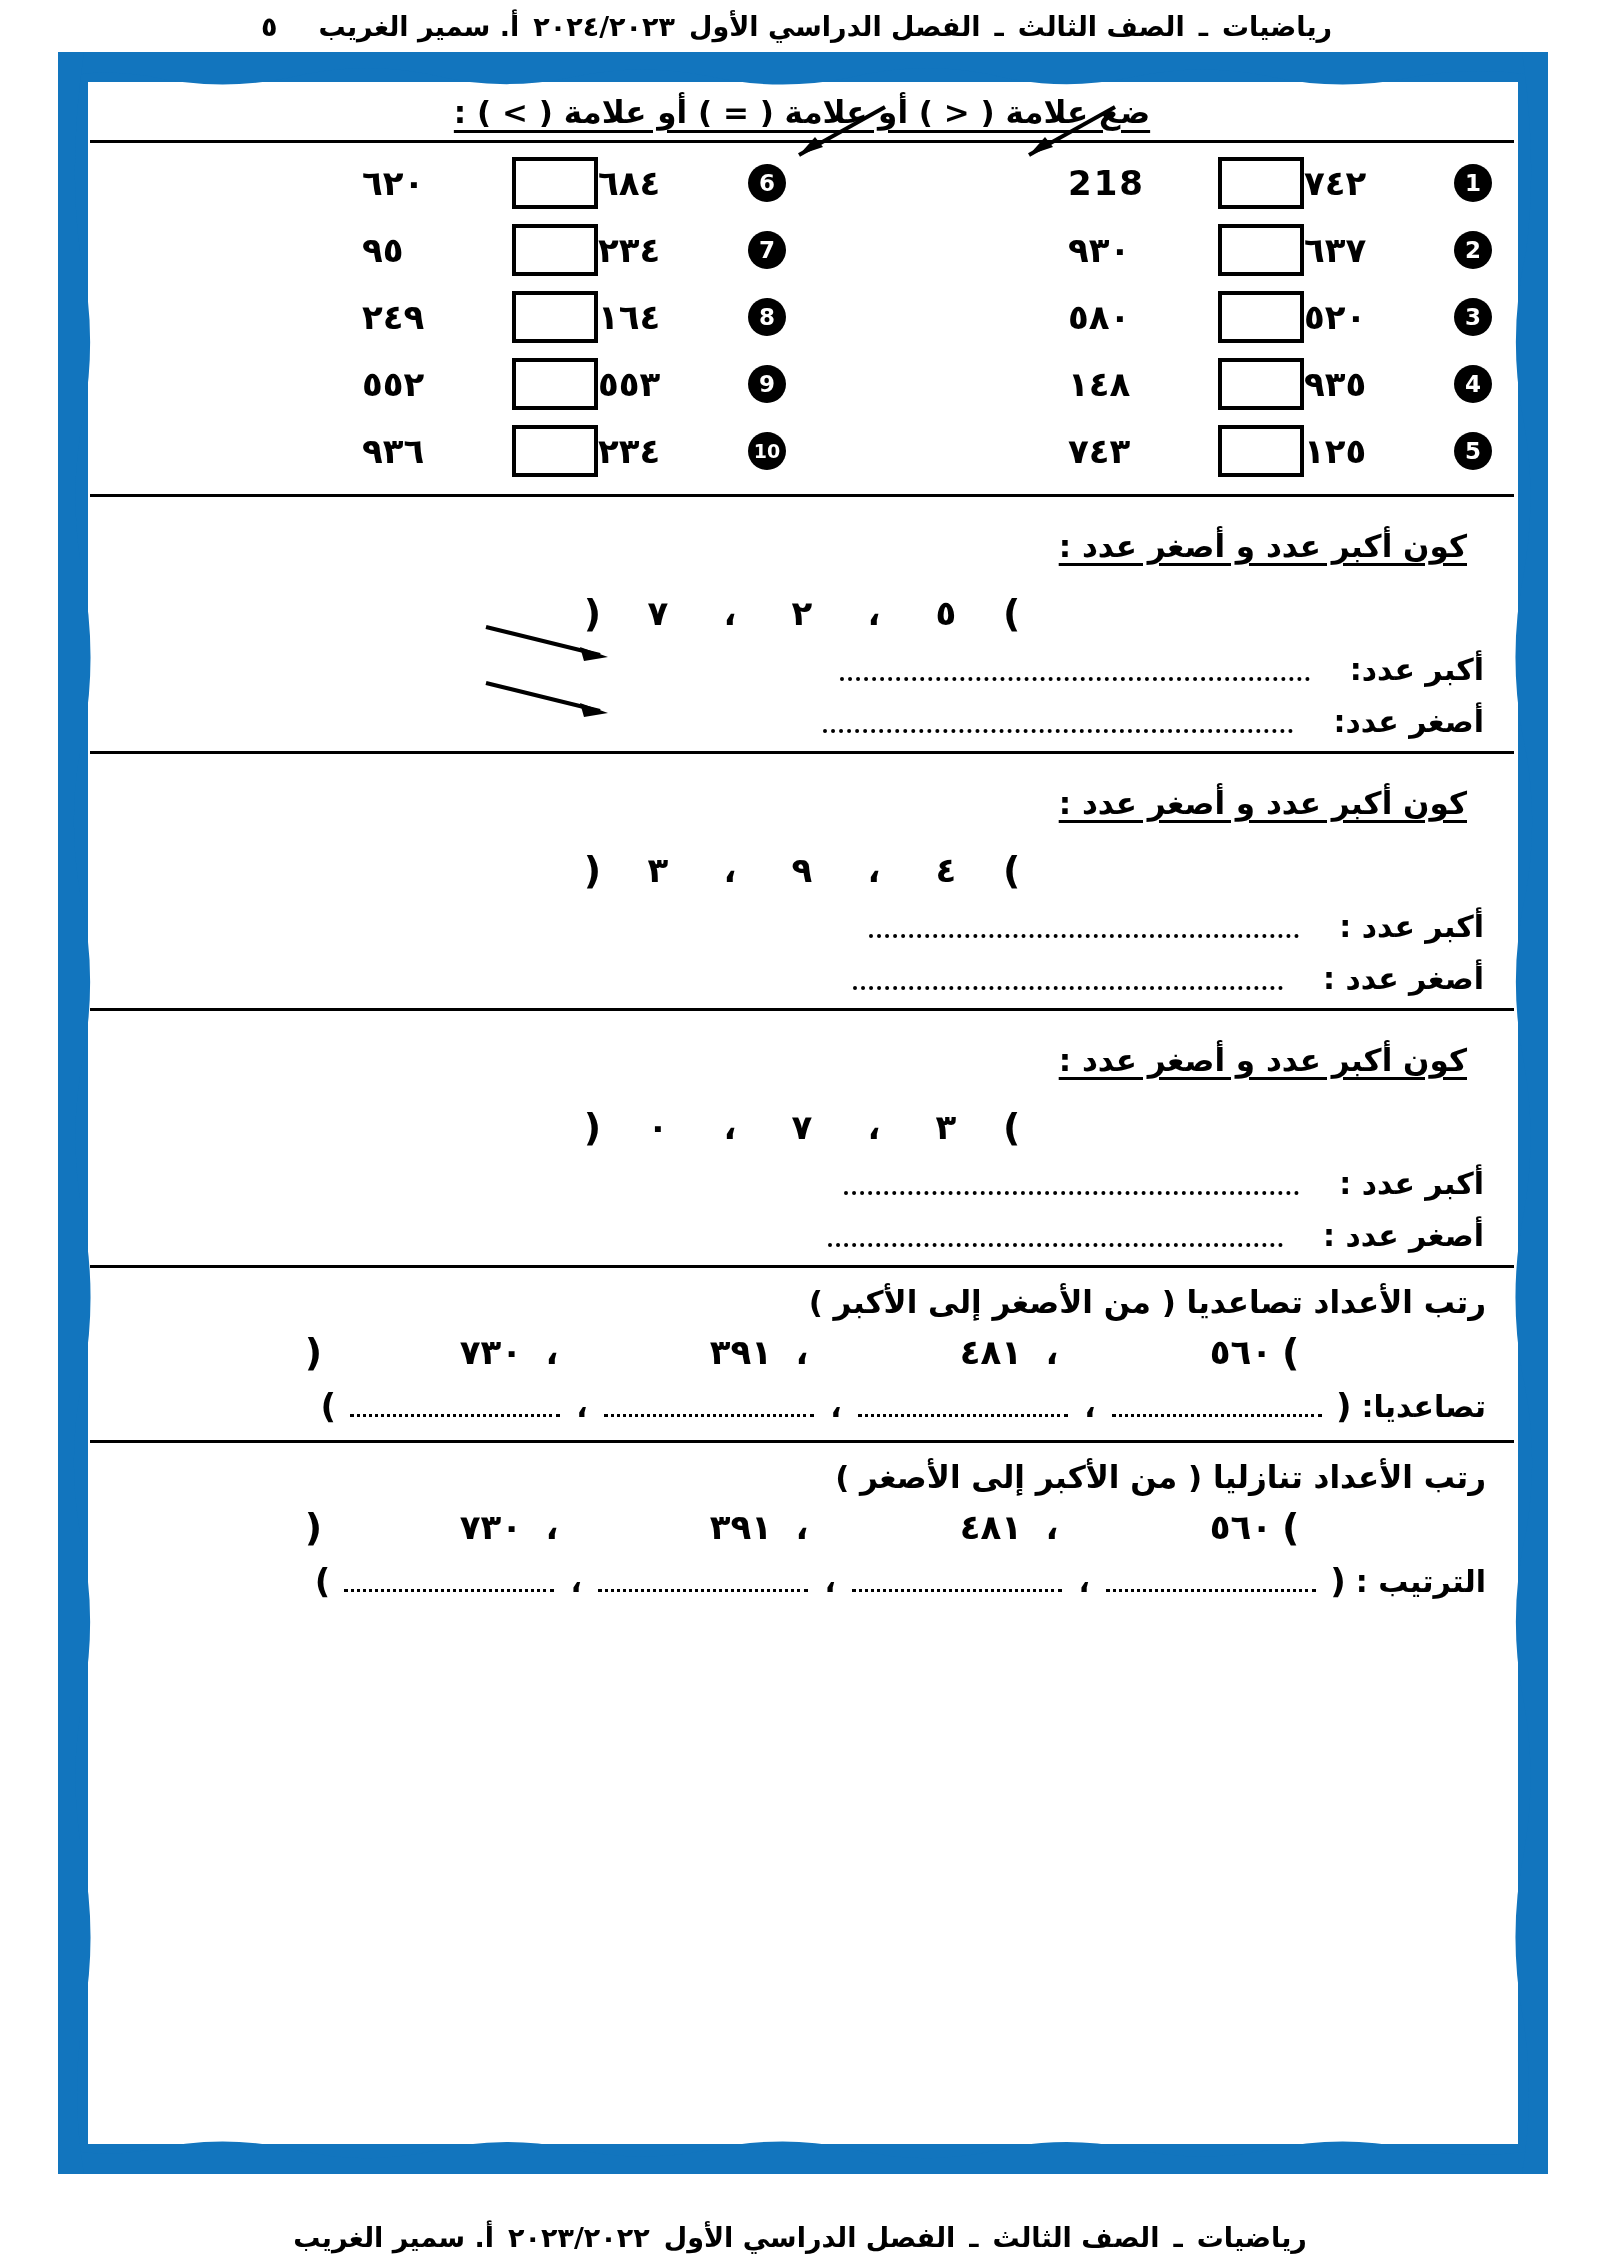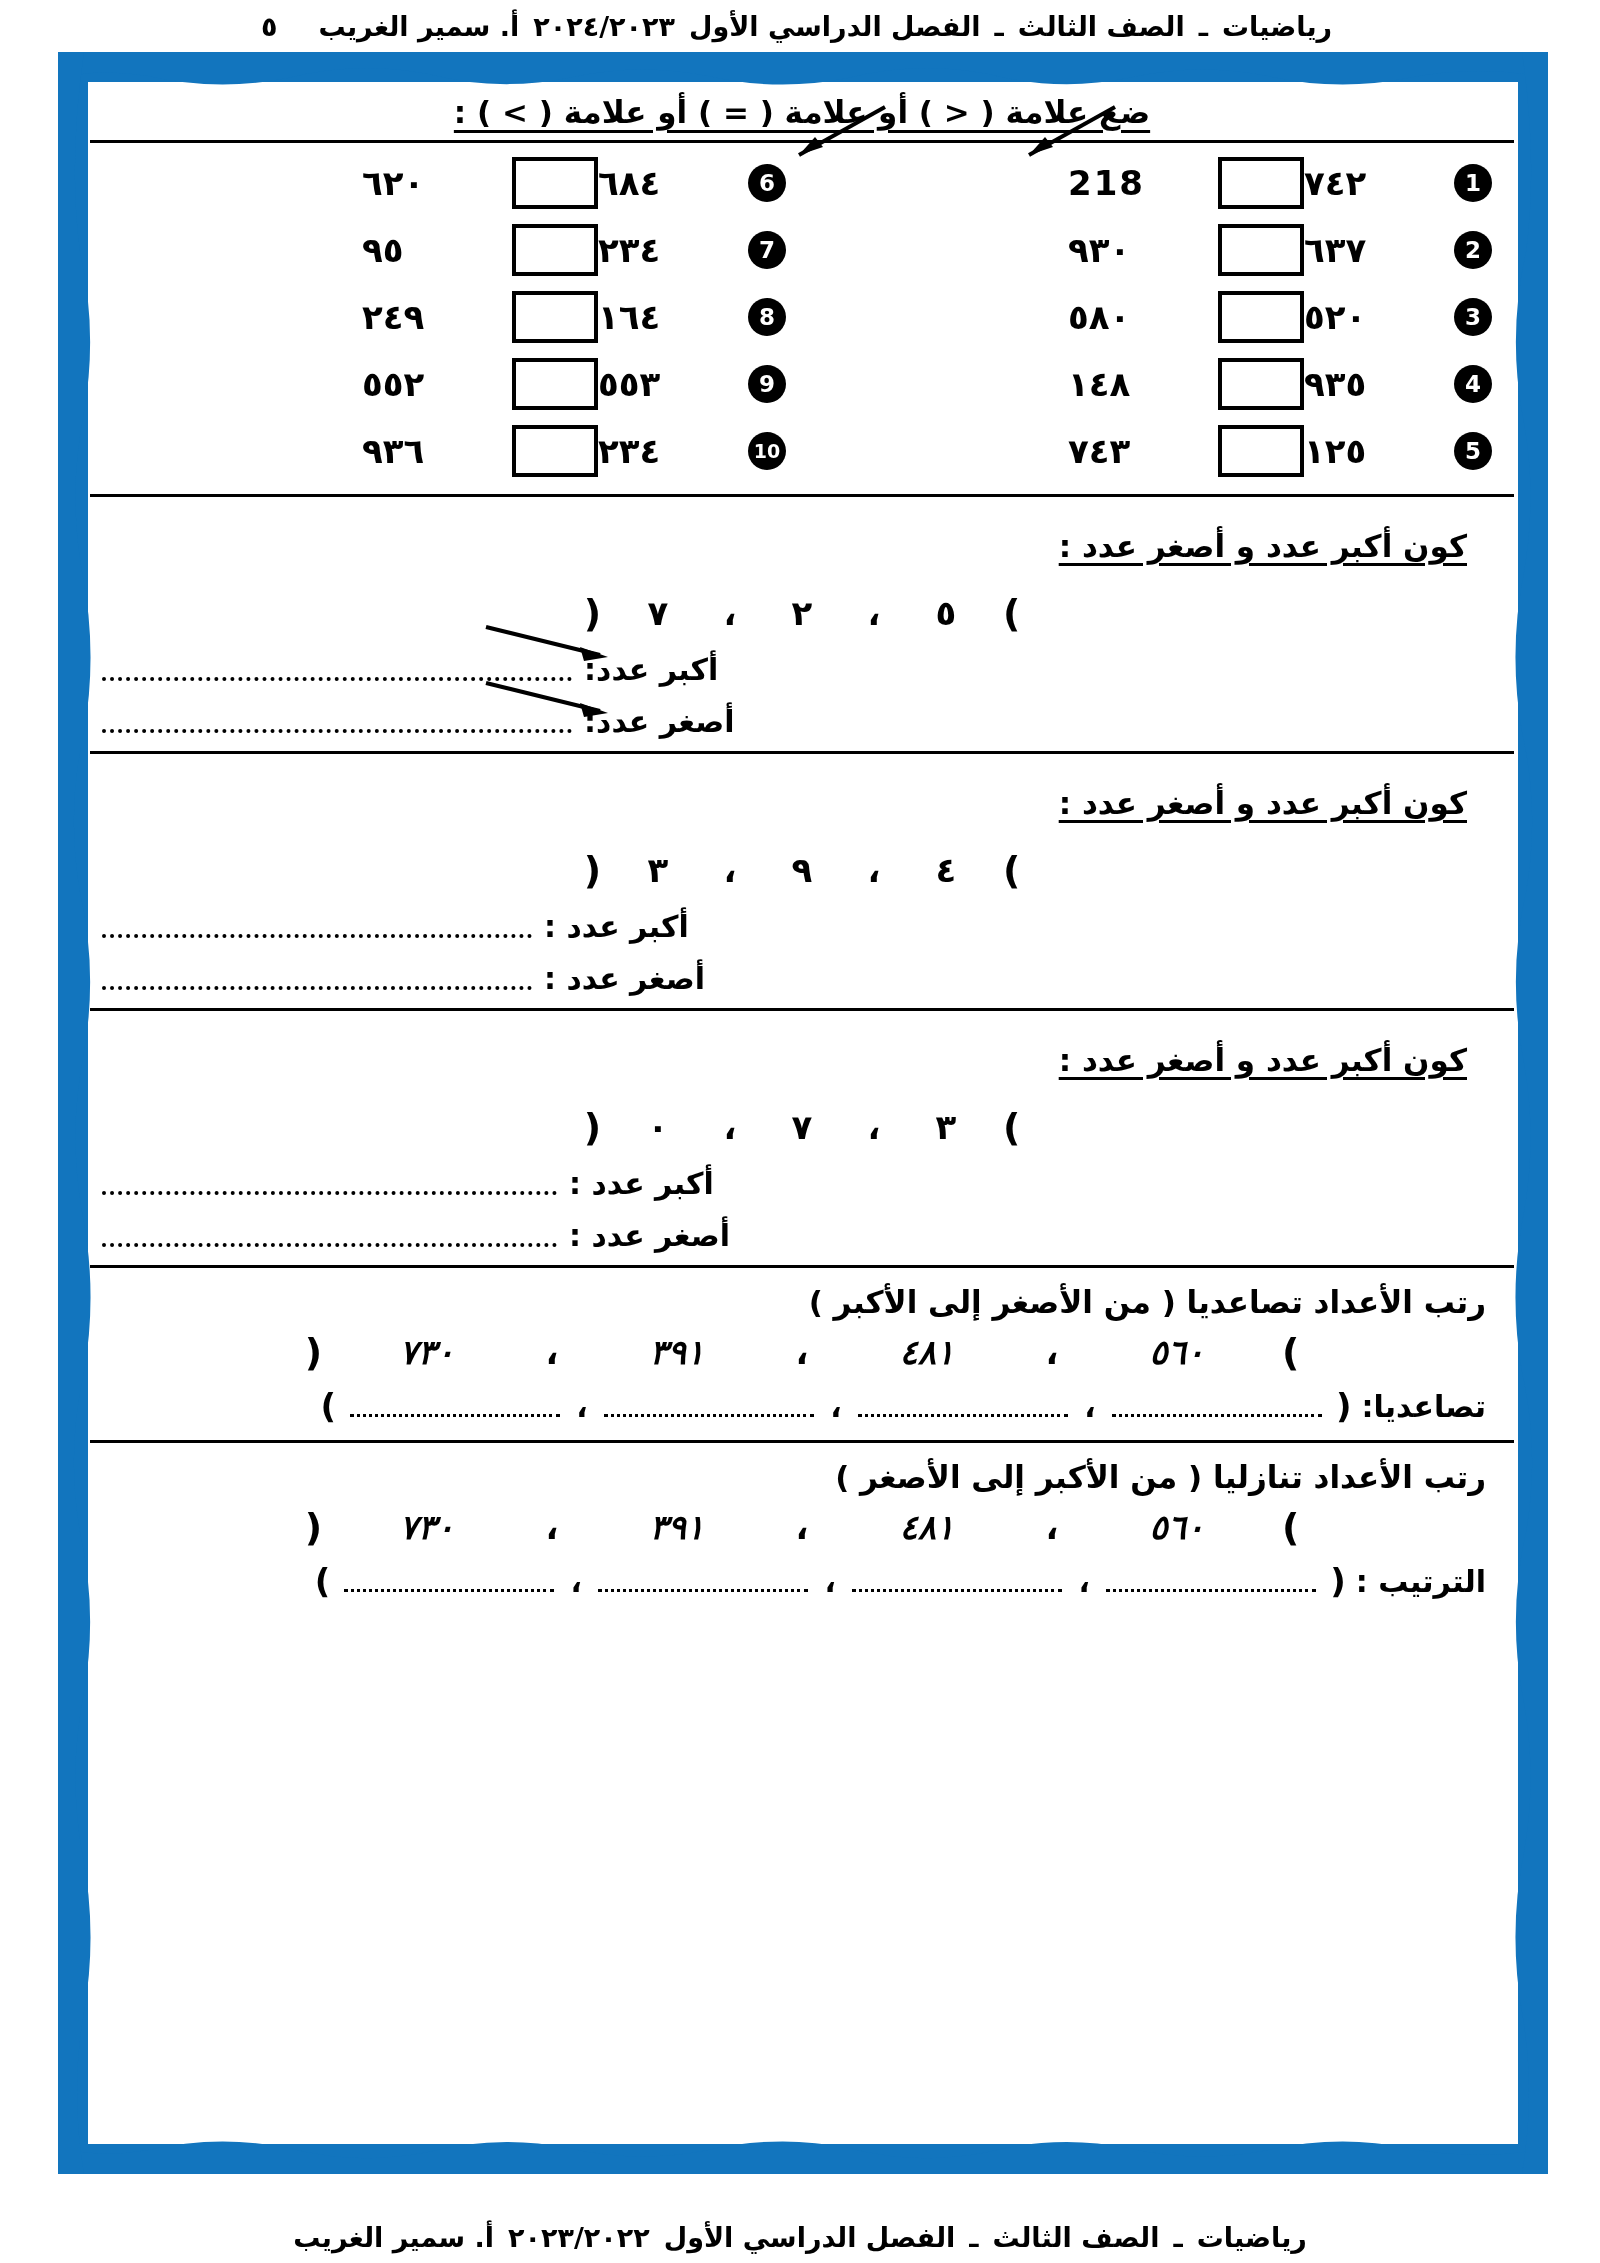--- a/index.html
+++ b/index.html
@@ -83,43 +83,44 @@
   }
   .digits{
     display:flex;align-items:center;justify-content:center;
     font-size:34px;font-weight:bold;gap:0;padding:4px 0 8px 0;
   }
   .digits .paren{font-size:38px;padding:0 14px;}
   .digits .d{width:86px;text-align:center;}
   .digits .comma{width:58px;text-align:center;font-size:34px;}
 
   .ansline{
-    display:flex;align-items:center;justify-content:flex-end;
+    display:flex;align-items:center;justify-content:flex-start;
     padding:3px 30px 3px 0;font-size:30px;font-weight:bold;
     height:46px;
+    gap:28px;
   }
   .ansline .lbl{flex:0 0 auto;white-space:nowrap;}
   .dots{
     flex:0 0 auto;width:470px;margin:0 12px;
     border-bottom:4px dotted #000;height:20px;
   }
   .dots.w430{width:430px;}
   .dots.w455{width:455px;}
 
   
   .ordhead{
     text-align:right;padding:10px 28px 4px 0;
     font-size:31px;font-weight:bold;white-space:nowrap;
   }
   .ordnums{
     display:flex;align-items:center;justify-content:center;
     font-size:34px;font-weight:bold;padding:6px 0 8px 0;
   }
   .ordnums .paren{font-size:38px;padding:0 10px;}
-  .ordnums .onum{width:190px;text-align:center;letter-spacing:2px;font-style:italic;}
+  .ordnums .onum{width:190px;text-align:right;letter-spacing:2px;}
   .ordnums .ocomma{width:60px;text-align:center;}
   .ordans{
     display:flex;align-items:center;padding:4px 28px 10px 0;
     font-size:30px;font-weight:bold;
   }
   .ordans .paren{font-size:34px;padding:0 10px;}
   .ordans .sdots{
     width:210px;border-bottom:3.5px dotted #000;height:18px;margin:0 4px;
   }
   .ordans .scomma{width:36px;text-align:center;}

